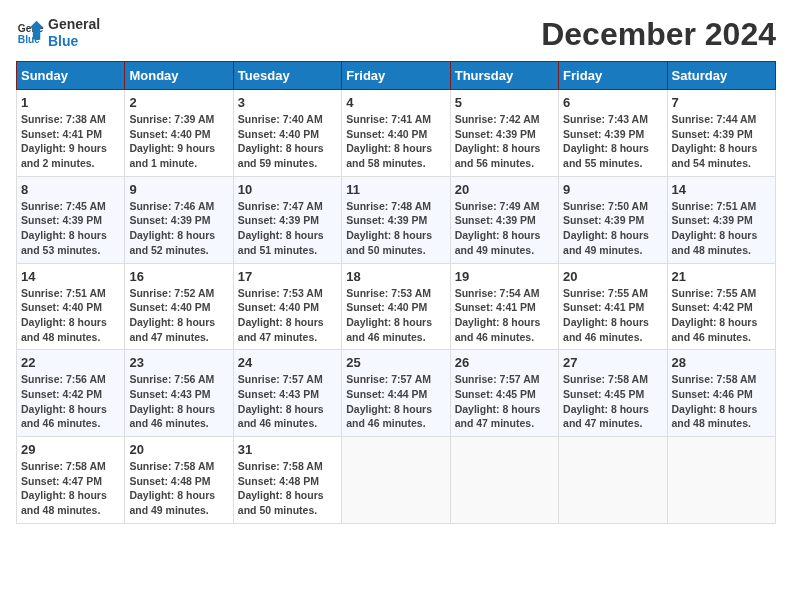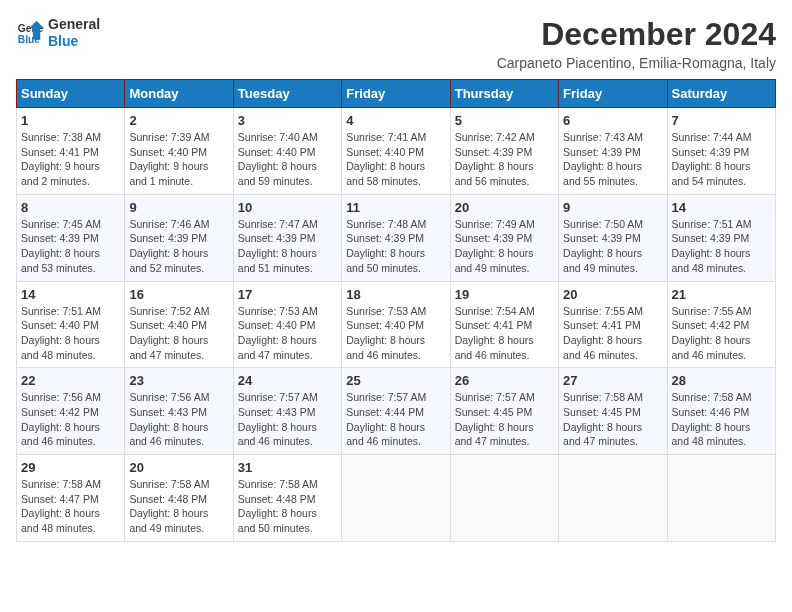--- a/index.html
+++ b/index.html
@@ -19,21 +19,21 @@
     .logo {
       display: flex;
       align-items: center;
       gap: 4px;
     }
     .logo-icon {
       width: 28px;
       height: 28px;
     }
     .title-block {
-      text-align: right;
+      text-align: left;
     }
     .month-year {
       font-size: 32px;
       font-weight: bold;
       color: #333;
     }
     .location {
       font-size: 14px;
       color: #555;
       margin-top: 2px;
@@ -67,20 +67,21 @@
       font-size: 13px;
       font-weight: bold;
       color: #333;
       display: block;
       margin-bottom: 2px;
     }
     .day-info {
       color: #444;
       font-size: 10.5px;
       line-height: 1.4;
+      font-weight: bold;
     }
     .empty-cell {
       background: #f9f9f9 !important;
     }
   </style>
 </head>
 <body>
 
 <div class="header">
   <div class="logo">
@@ -89,21 +90,20 @@
       <text x="2" y="26" font-size="11" font-weight="bold" fill="#1a7abf">Blue</text>
       <polygon points="22,2 30,10 26,10 26,22 18,22 18,10 14,10" fill="#1a7abf"></polygon>
     </svg>
     <div style="display:flex;flex-direction:column;line-height:1.2">
       <span style="font-size:14px;font-weight:bold;color:#333">General</span>
       <span style="font-size:14px;font-weight:bold;color:#1a7abf">Blue</span>
     </div>
   </div>
   <div class="title-block">
     <div class="month-year">December 2024</div>
-    <div class="location">Carpaneto Piacentino, Emilia-Romagna, Italy</div>
   </div>
 </div>
 
 <table class="calendar">
   <thead>
     <tr>
     <th>Sunday</th>
         <th>Monday</th>
         <th>Tuesday</th>
         <th>Friday</th>

